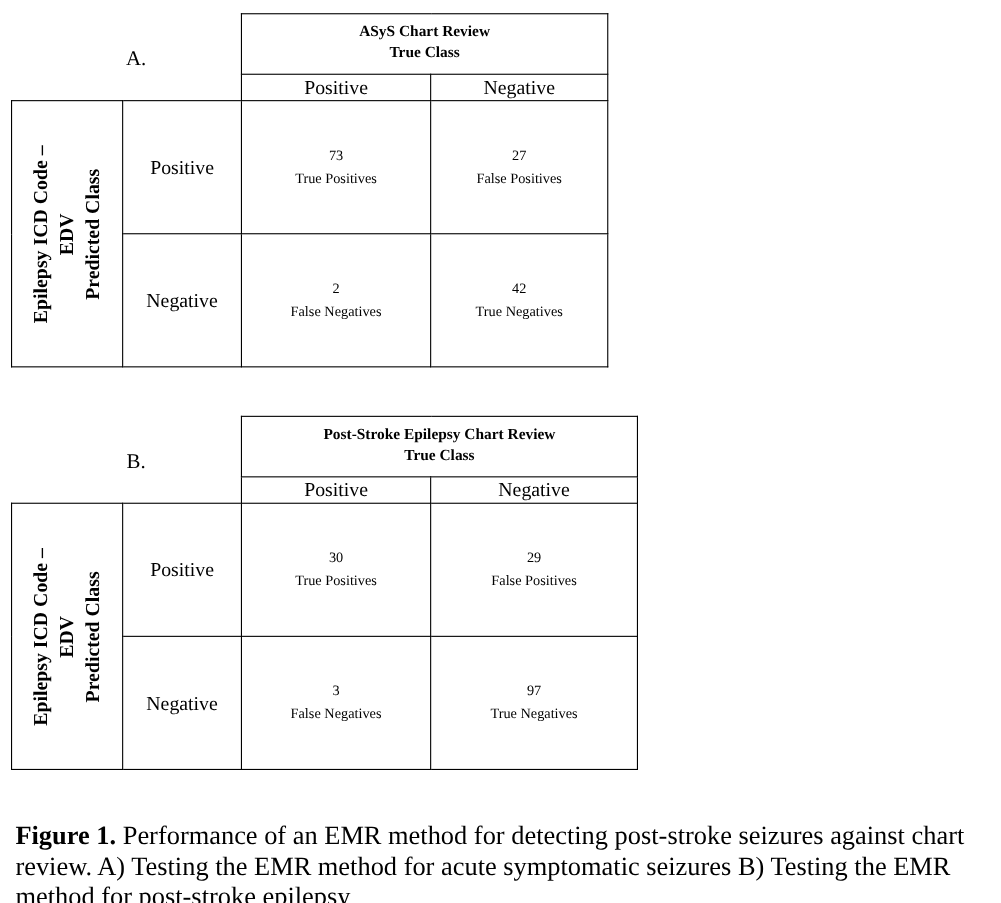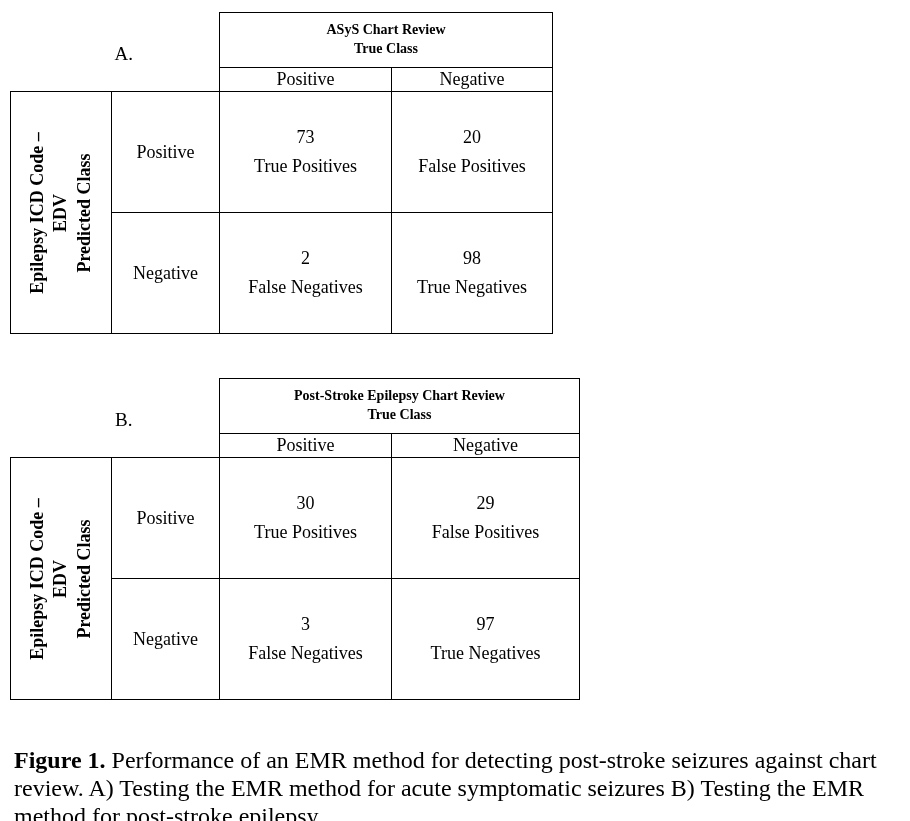--- a/index.html
+++ b/index.html
@@ -40,21 +40,21 @@
     font-size: 19px;
   }
   td.head {
     height: 54px;
     font-weight: bold;
     font-size: 14px;
     line-height: 1.35;
   }
   td.sub { height: 23px; font-size: 18px; }
   td.rowhead { height: 120px; font-size: 18px; }
-  td.cell { height: 120px; font-size: 18px; }
+  td.cell { height: 120px; font-size: 13px; }
   .cell-line { line-height: 1.6; }
   td.axis { position: relative; }
   .axis-box {
     position: relative;
     width: 100px;
     height: 240px;
   }
   .axis-rot {
     position: absolute;
     top: 50%;
@@ -112,32 +112,32 @@
               <div>Predicted Class</div>
             </div>
           </div>
         </td>
         <td class="bordered rowhead">Positive</td>
         <td class="bordered cell">
           <div class="cell-line">73</div>
           <div class="cell-line">True Positives</div>
         </td>
         <td class="bordered cell">
-          <div class="cell-line">20</div>
+          <div class="cell-line">27</div>
           <div class="cell-line">False Positives</div>
         </td>
       </tr>
       <tr>
         <td class="bordered rowhead">Negative</td>
         <td class="bordered cell">
           <div class="cell-line">2</div>
           <div class="cell-line">False Negatives</div>
         </td>
         <td class="bordered cell">
-          <div class="cell-line">98</div>
+          <div class="cell-line">42</div>
           <div class="cell-line">True Negatives</div>
         </td>
       </tr>
     </tbody>
       </table>
   </div>
 
   <div class="panel-b">
     <table class="matrix">
       <colgroup>

